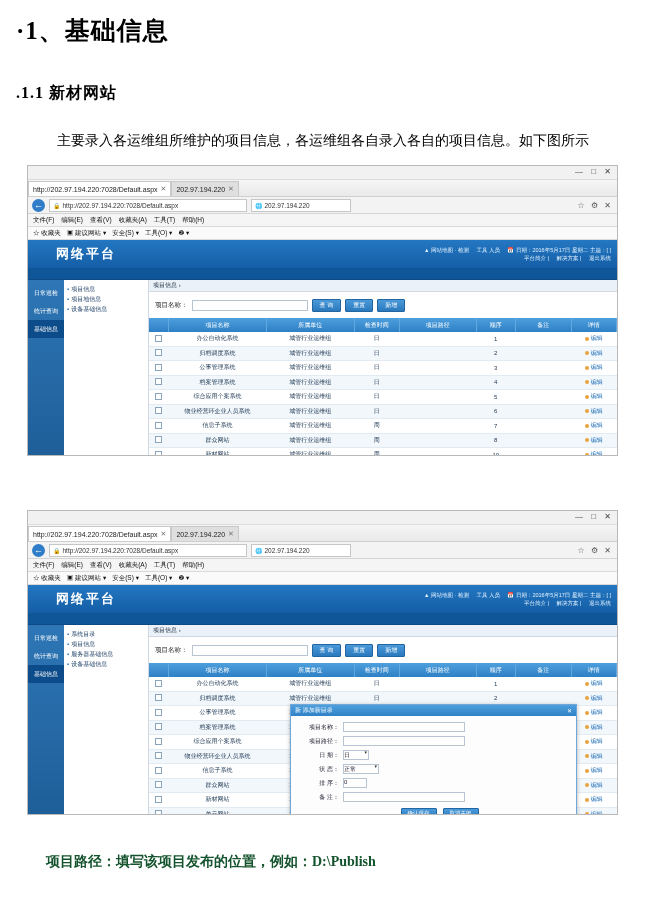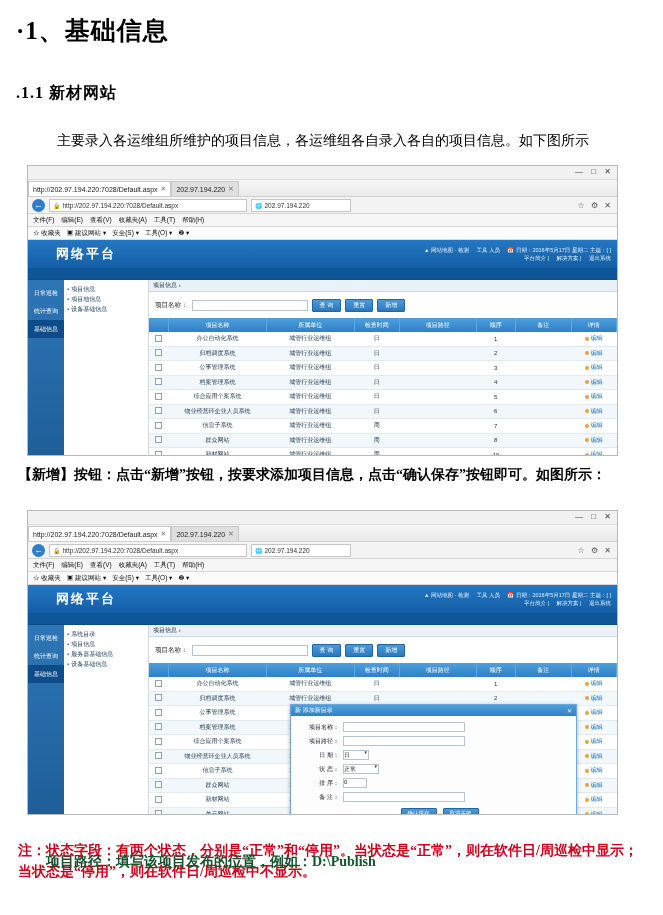--- a/index.html
+++ b/index.html
@@ -390,21 +390,20 @@
               </tbody>
           </table>
           <div class="app-statusbar">
             
           </div>
         </div>
       </div>
     </div>
   </div>
 
-  <div class="para p2">【新增】按钮：点击“新增”按钮，按要求添加项目信息，点击“确认保存”按钮即可。如图所示：</div>
 
   <div class="shot" id="shot2">
     <div class="b-titlebar">
       <span class="b-winbtns">—  □  ✕</span>
     </div>
     <div class="b-tabrow">
       <div class="b-tab">
         <span>http://202.97.194.220:7028/Default.aspx</span>
         <span class="b-tabx">✕</span>
       </div>
@@ -634,16 +633,15 @@
           </div>
 
           <div class="app-statusbar">
             
           </div>
         </div>
       </div>
     </div>
   </div>
 
-  <div class="para note">注：状态字段：有两个状态，分别是“正常”和“停用”。当状态是“正常”，则在软件日/周巡检中显示；当状态是“停用”，则在软件日/周巡检中不显示。</div>
   <div class="para note2">项目路径：填写该项目发布的位置，例如：D:\Publish</div>
 
 </div>
 
 </body></html>

